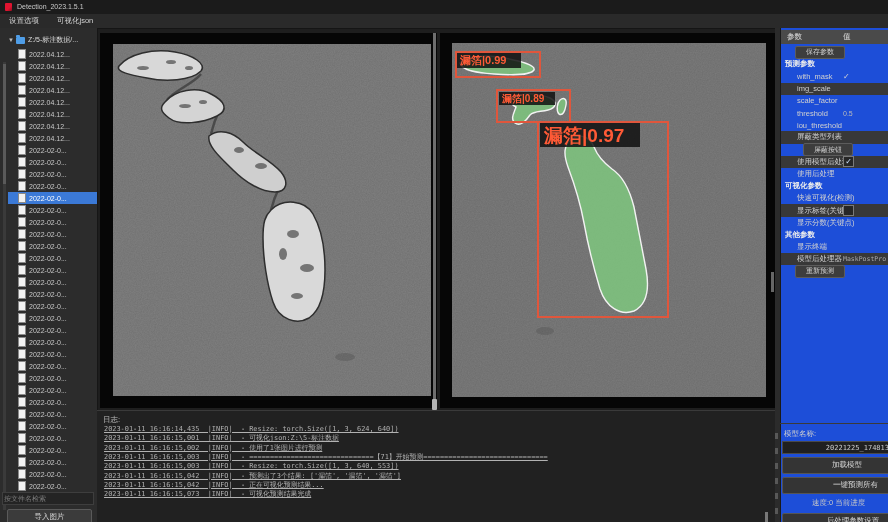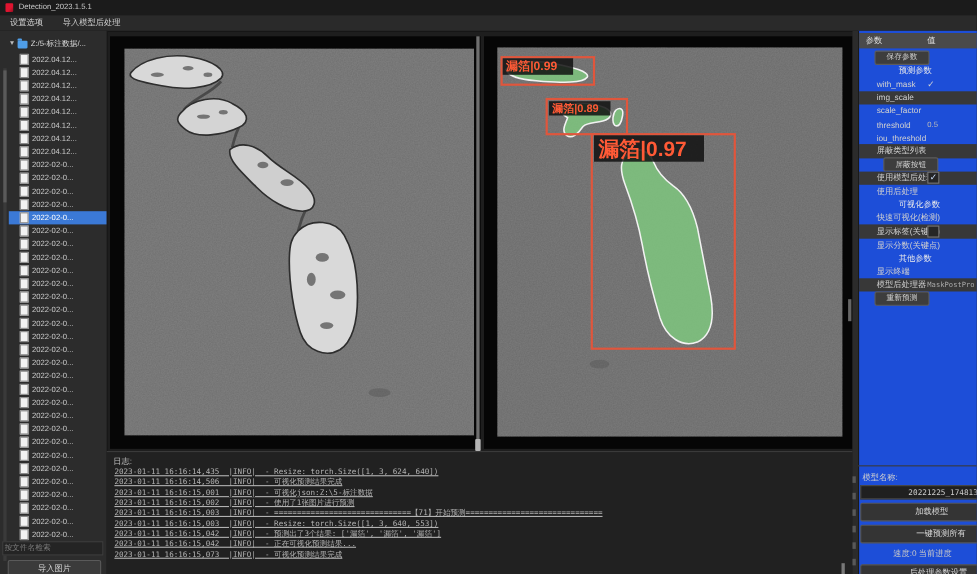--- a/index.html
+++ b/index.html
@@ -52,21 +52,21 @@
   .gdot{left:775px;width:3px;height:6px;background:#585858;position:absolute;}
   
   #params-panel{left:780px;top:28px;width:108px;height:494px;background:#1d4ed8;border-left:1px solid #1a1a1a;}
   #params-header{left:0;top:2px;width:108px;height:14px;background:#4a4a4a;position:absolute;}
   #params-header .ph1{position:absolute;left:6px;top:0;line-height:14px;font-size:7.5px;color:#e2e2e2;}
   #params-header .ph2{position:absolute;left:62px;top:0;line-height:14px;font-size:7.5px;color:#e2e2e2;}
   #param-rows{left:0;top:18px;width:108px;position:absolute;}
   .prow{height:12.2px;position:relative;display:flex;align-items:center;}
   .prow.alt{background:#383838;}
   .prow .p-label{font-size:7.5px;color:#d0d0d0;white-space:nowrap;}
-  .row-group .p-label{font-weight:normal;color:#ececec;padding-left:4px;margin-left:32px;}
+  .row-group .p-label{font-weight:bold;color:#ececec;padding-left:4px;}
   .row-param .p-label{padding-left:16px;text-align:center;}
   .row-button .p-label{background:#3d3d3d;border:1px solid #5c5c5c;border-radius:2px;padding:0.5px 10px;margin-left:14px;color:#cfcfcf;font-size:7px;}
   .row-button.indent2 .p-label{margin-left:22px;}
   .p-value{position:absolute;left:62px;font-size:7px;color:#bbb;white-space:nowrap;}
   .p-value.v-check{font-size:8px;color:#d5d5d5;}
   .p-value.v-mono{font-family:"DejaVu Sans Mono",monospace;font-size:6.5px;color:#a8a8a8;}
   .p-value.v-cb{width:9px;height:9px;background:#262626;border:1px solid #7a7a7a;line-height:9px;text-align:center;}
   .p-value.v-cb.on::after{content:"\2713";color:#cfe3ff;font-size:8px;}
   
   #model-sep{left:780px;top:423px;width:108px;height:1px;background:#3a3a3a;}
@@ -83,21 +83,21 @@
 
 <div class="abs" id="titlebar">
   <div class="abs" id="app-icon"></div>
   <div class="abs" id="window-title">Detection_2023.1.5.1</div>
 </div>
 
 <div id="menubar">
 
     <div class="menu-item">设置选项</div>
 
-    <div class="menu-item">导入模型后处理</div>
+    <div class="menu-item">可视化json</div>
   </div>
 
 <div class="abs" id="file-tree-panel">
   <div class="abs" id="tree-scroll-track"></div>
   <div class="abs" id="tree-scroll-thumb"></div>
   <div id="tree-root">
     <span id="caret-down">▼</span>
     <span id="folder-icon"></span>
     <span class="tlabel">Z:/5-标注数据/...</span>
   </div>
@@ -365,21 +365,20 @@
 <div class="abs" id="vl-scroll-thumb"></div>
 
 <div class="abs" id="log-panel">
   <div id="log-title">日志:</div>
   <div id="log-lines">
 
       <div class="log-line">2023-01-11 16:16:14,435  |INFO|  - Resize: torch.Size([1, 3, 624, 640])</div>
 
 
 
-      <div class="log-line">2023-01-11 16:16:14,506  |INFO|  - 可视化预测结果完成</div>
 
       <div class="log-line">2023-01-11 16:16:15,001  |INFO|  - 可视化json:Z:\5-标注数据</div>
 
       <div class="log-line">2023-01-11 16:16:15,002  |INFO|  - 使用了1张图片进行预测</div>
 
       <div class="log-line">2023-01-11 16:16:15,003  |INFO|  - ==============================【71】开始预测==============================</div>
 
       <div class="log-line">2023-01-11 16:16:15,003  |INFO|  - Resize: torch.Size([1, 3, 640, 553])</div>
 
       <div class="log-line">2023-01-11 16:16:15,042  |INFO|  - 预测出了3个结果: ['漏箔', '漏箔', '漏箔']</div>

